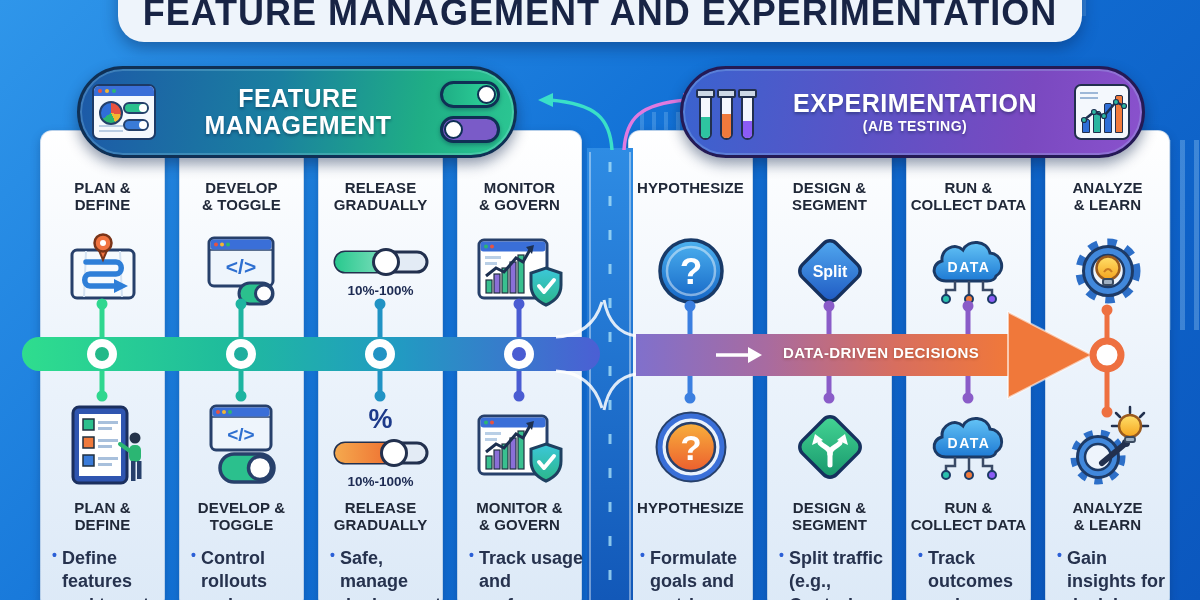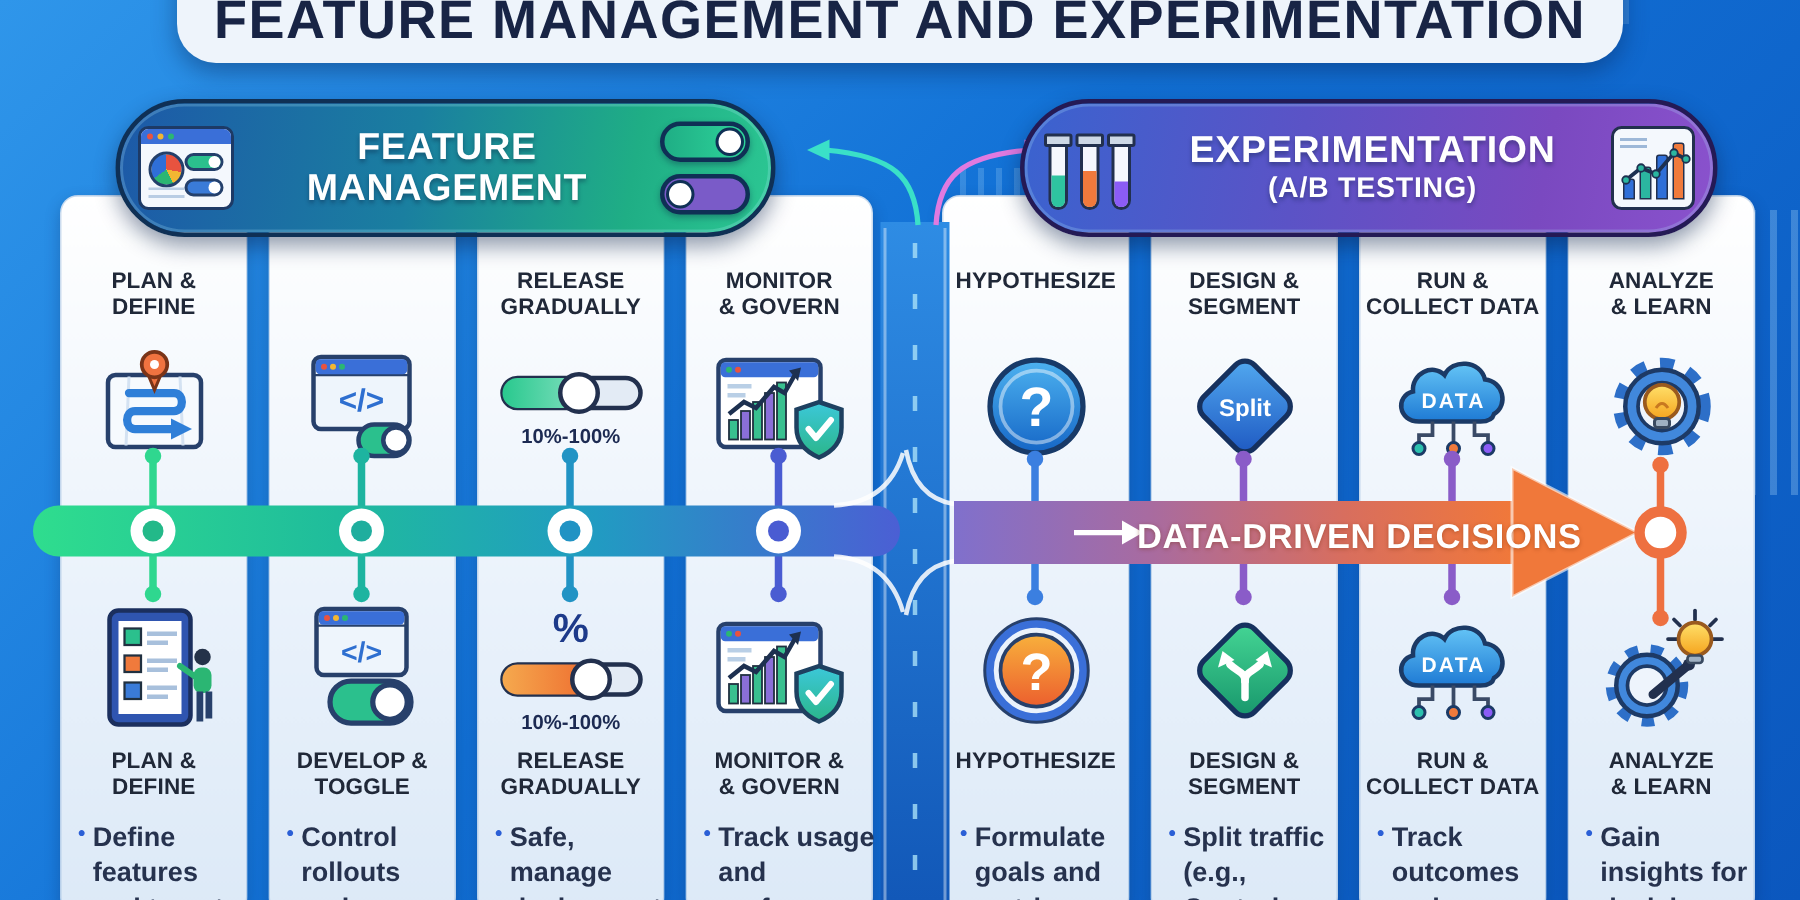--- a/index.html
+++ b/index.html
@@ -23,21 +23,21 @@
   .banner-title{font-size:36px;font-weight:800;letter-spacing:1px;color:#182445;white-space:nowrap;}
 
   
   .hdr{position:absolute;top:66px;height:92px;border-radius:46px;display:flex;align-items:center;z-index:5;
     border:3px solid #0f3055;box-shadow:0 6px 14px rgba(8,30,70,.45),inset 0 0 0 2px rgba(180,240,255,.22);}
   .hdr-fm{left:77px;width:440px;background:linear-gradient(100deg,#1d59a8,#1a7fa0 45%,#1fae85 78%,#2cc793);padding:0 14px 0 12px;}
   .hdr-exp{left:680px;width:465px;background:linear-gradient(100deg,#3a63cf,#5b53c6 40%,#7a49c0 75%,#8a52cd);border-color:#241a55;padding:0 12px;}
   .hdr-title{flex:1;text-align:center;color:#fff;font-weight:800;letter-spacing:.5px;text-shadow:0 2px 3px rgba(10,30,60,.4);}
   .hdr-fm .hdr-title{font-size:25px;line-height:1.08;white-space:pre-line;}
   .exp-l1{font-size:25px;line-height:1.1;}
-  .exp-l2{font-size:19px;line-height:1.15;}
+  .exp-l2{font-size:14px;line-height:1.15;}
 
   
   .fm-tile{position:relative;width:64px;height:56px;background:#f4f8fd;border:2px solid #1d3a66;border-radius:7px;overflow:hidden;flex:none;}
   .fm-tb{position:absolute;top:0;left:0;right:0;height:10px;background:#3a6fd8;}
   .fm-tb i{position:absolute;top:3px;width:4px;height:4px;border-radius:50%;}
   .fm-pie{position:absolute;left:5px;top:15px;width:24px;height:24px;border-radius:50%;border:2px solid #24406b;
     background:conic-gradient(#e8533f 0 100deg,#f2b632 100deg 155deg,#2bb673 155deg 235deg,#2f6fd8 235deg 360deg);}
   .fm-lines{position:absolute;left:5px;bottom:4px;width:24px;height:9px;background:repeating-linear-gradient(180deg,#b9cde4 0 2px,transparent 2px 5px);}
   .fm-tgl{position:absolute;right:5px;width:26px;height:12px;border-radius:7px;border:2px solid #24406b;}
   .fm-tgl.g{top:16px;background:#2bc08d;}
@@ -78,21 +78,21 @@
   .islot.top{top:90px;height:100px;}
   .islot.bot{top:262px;height:108px;}
   .bullet{position:absolute;top:416px;left:11px;right:3px;display:flex;gap:5px;font-size:18px;font-weight:700;color:#26324e;line-height:1.3;text-align:left;}
   .bullet::before{content:"•";color:#2b5fd6;font-size:14px;line-height:1.2;}
   .rlabel{font-size:13.5px;font-weight:800;color:#1c2a52;margin-top:3px;}
   .pct{font-size:27px;font-weight:800;color:#1d3a8a;line-height:1;margin-bottom:2px;}
 
   
   .overlay{position:absolute;left:0;top:0;z-index:3;pointer-events:none;}
   .flow-label{position:absolute;left:758px;top:344px;width:246px;text-align:center;z-index:4;
-    color:#fff;font-size:23px;font-weight:800;letter-spacing:.4px;white-space:nowrap;
+    color:#fff;font-size:15px;font-weight:800;letter-spacing:.4px;white-space:nowrap;
     text-shadow:0 1px 3px rgba(110,40,0,.4);pointer-events:none;}
 </style>
 </head>
 <body>
 
 <div class="stage">
 
   <svg width="0" height="0" style="position:absolute" aria-hidden="true">
     <defs>
       <linearGradient id="gLeftBar" x1="0" y1="0" x2="1" y2="0">
@@ -196,20 +196,22 @@
       </svg>
     </div>
     <div class="ct bot">PLAN &amp;
 DEFINE</div>
     <div class="bullet">
         <span>Define features and target audiences</span>
       </div>
   </div>
 
   <div class="card" style="left:179px">
+    <div class="ct top">DEVELOP
+&amp; TOGGLE</div>
     <div class="islot top">
       <svg width="86" height="86" viewBox="0 0 86 86">
         <rect x="10" y="10" width="64" height="48" rx="5" fill="#eef5fc" stroke="#27406b" stroke-width="3"></rect>
         <path d="M10 22 h64" stroke="#27406b" stroke-width="1.5"></path>
         <rect x="11.5" y="11.5" width="61" height="10" rx="3" fill="#3a6fd8"></rect>
         <circle cx="17" cy="16.5" r="2" fill="#e8533f"></circle>
           <circle cx="23" cy="16.5" r="2" fill="#f2b632"></circle>
           <circle cx="29" cy="16.5" r="2" fill="#2bb673"></circle>
         <text x="42" y="46" text-anchor="middle" font-size="21" font-weight="bold" fill="#2e6fd0">&lt;/&gt;</text>
         <rect x="40" y="55" width="34" height="21" rx="10.5" fill="#2bc08d" stroke="#27406b" stroke-width="3"></rect>

